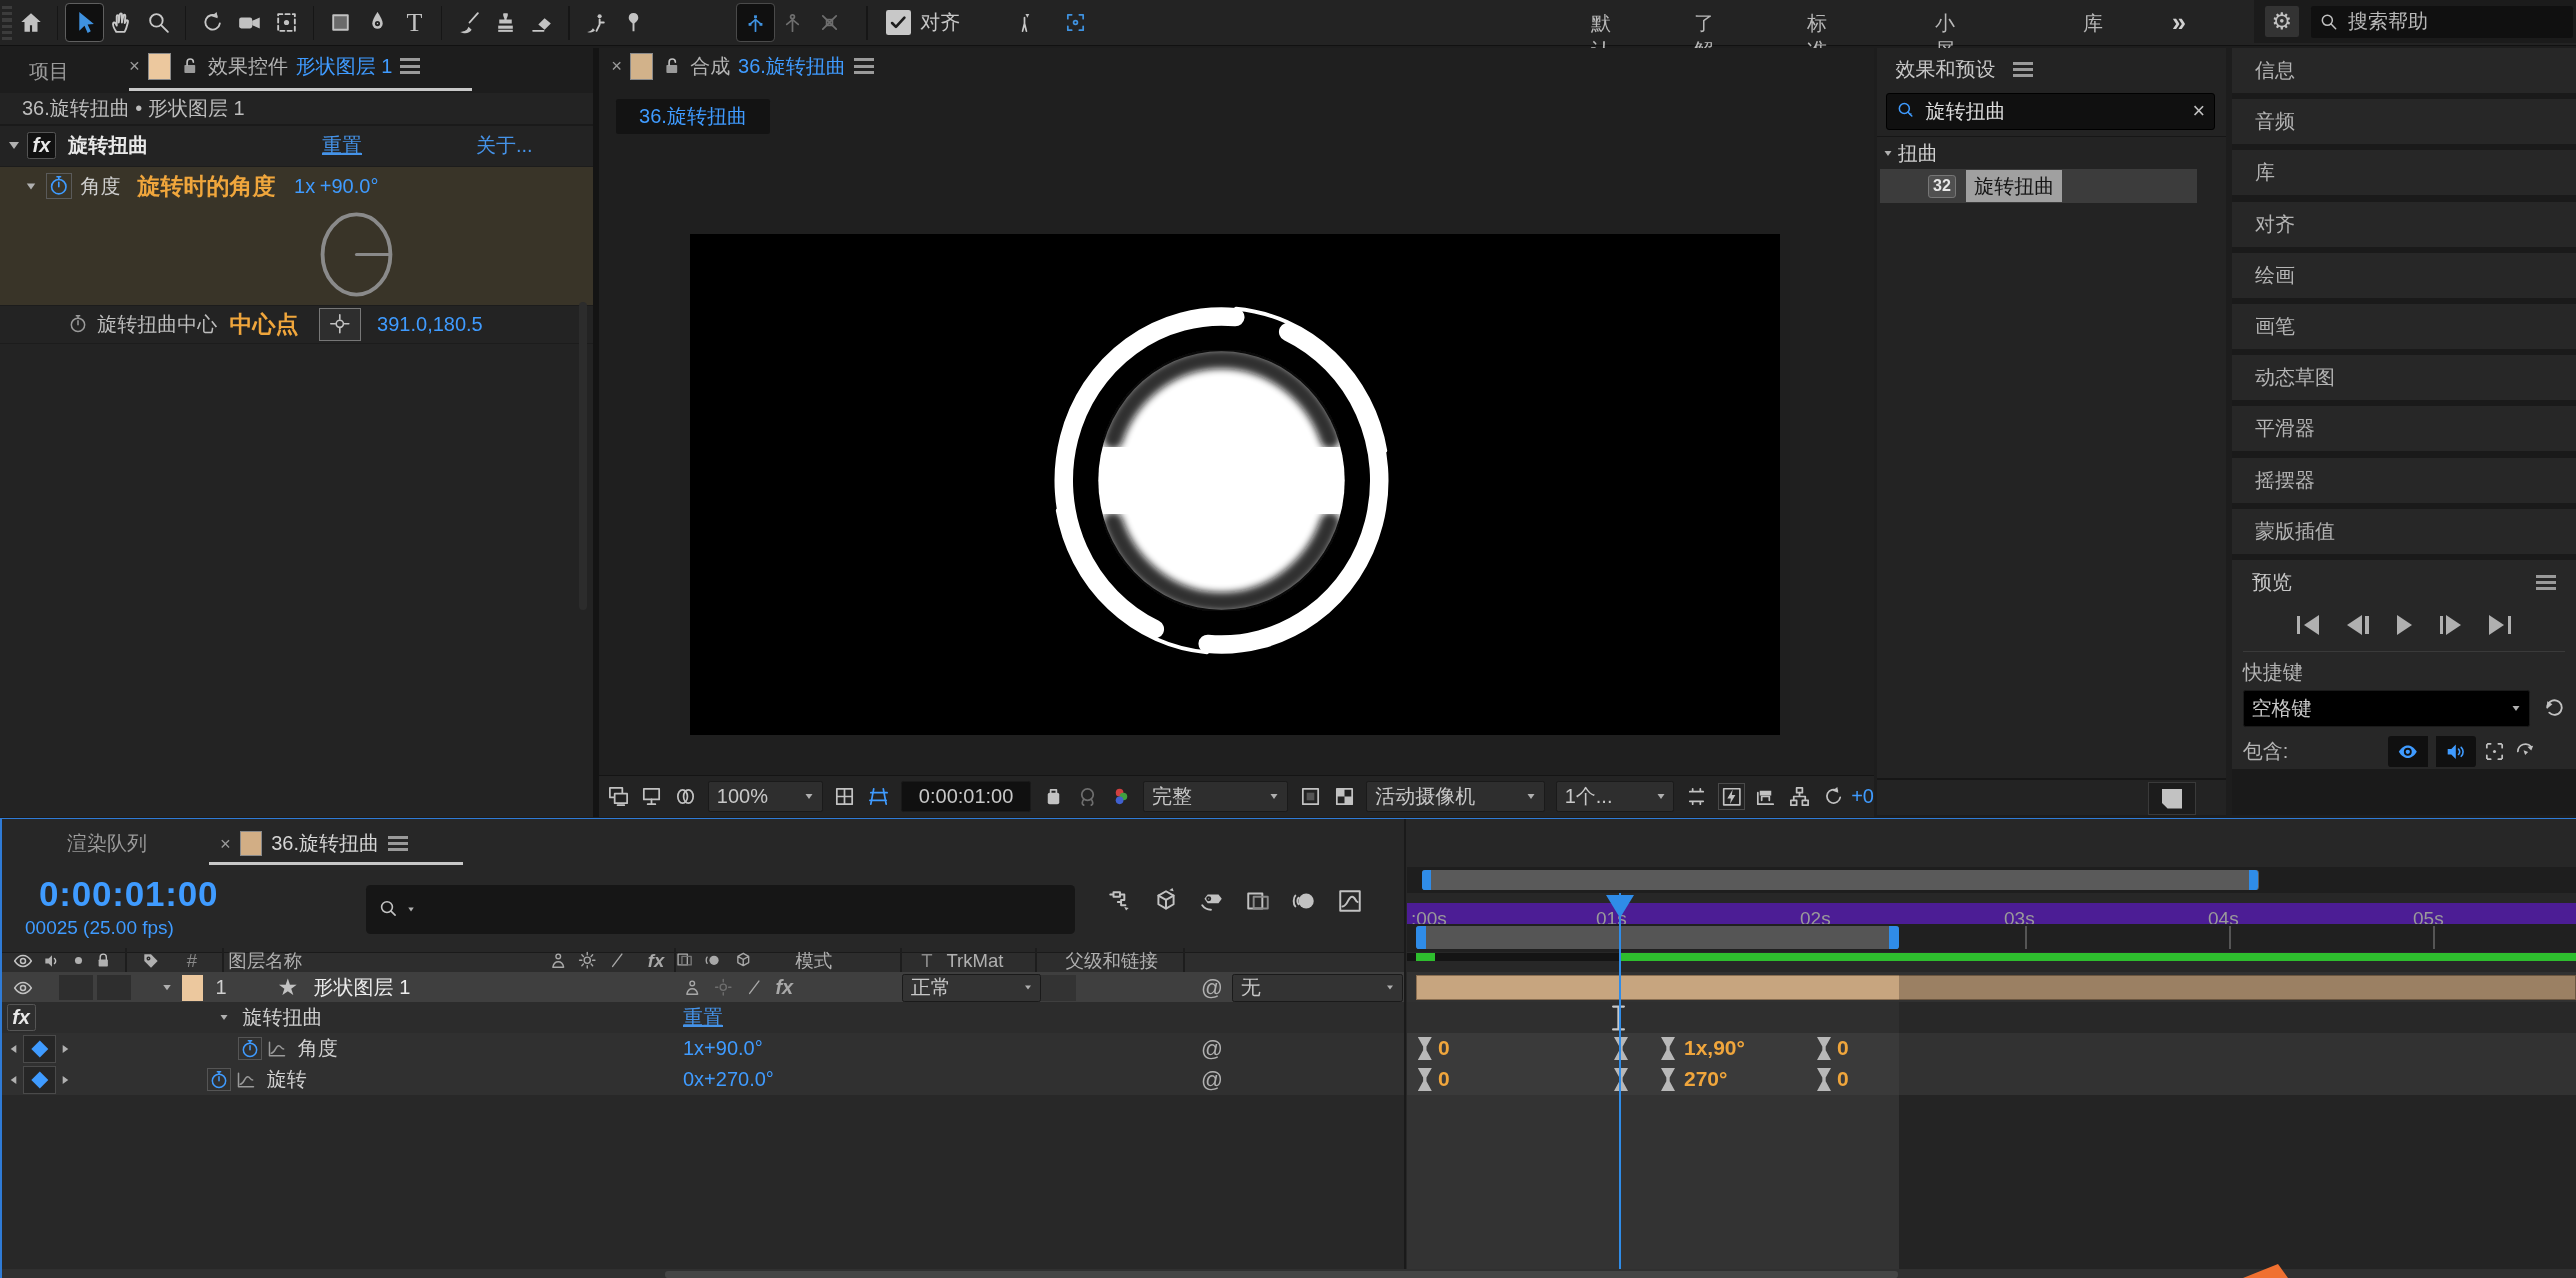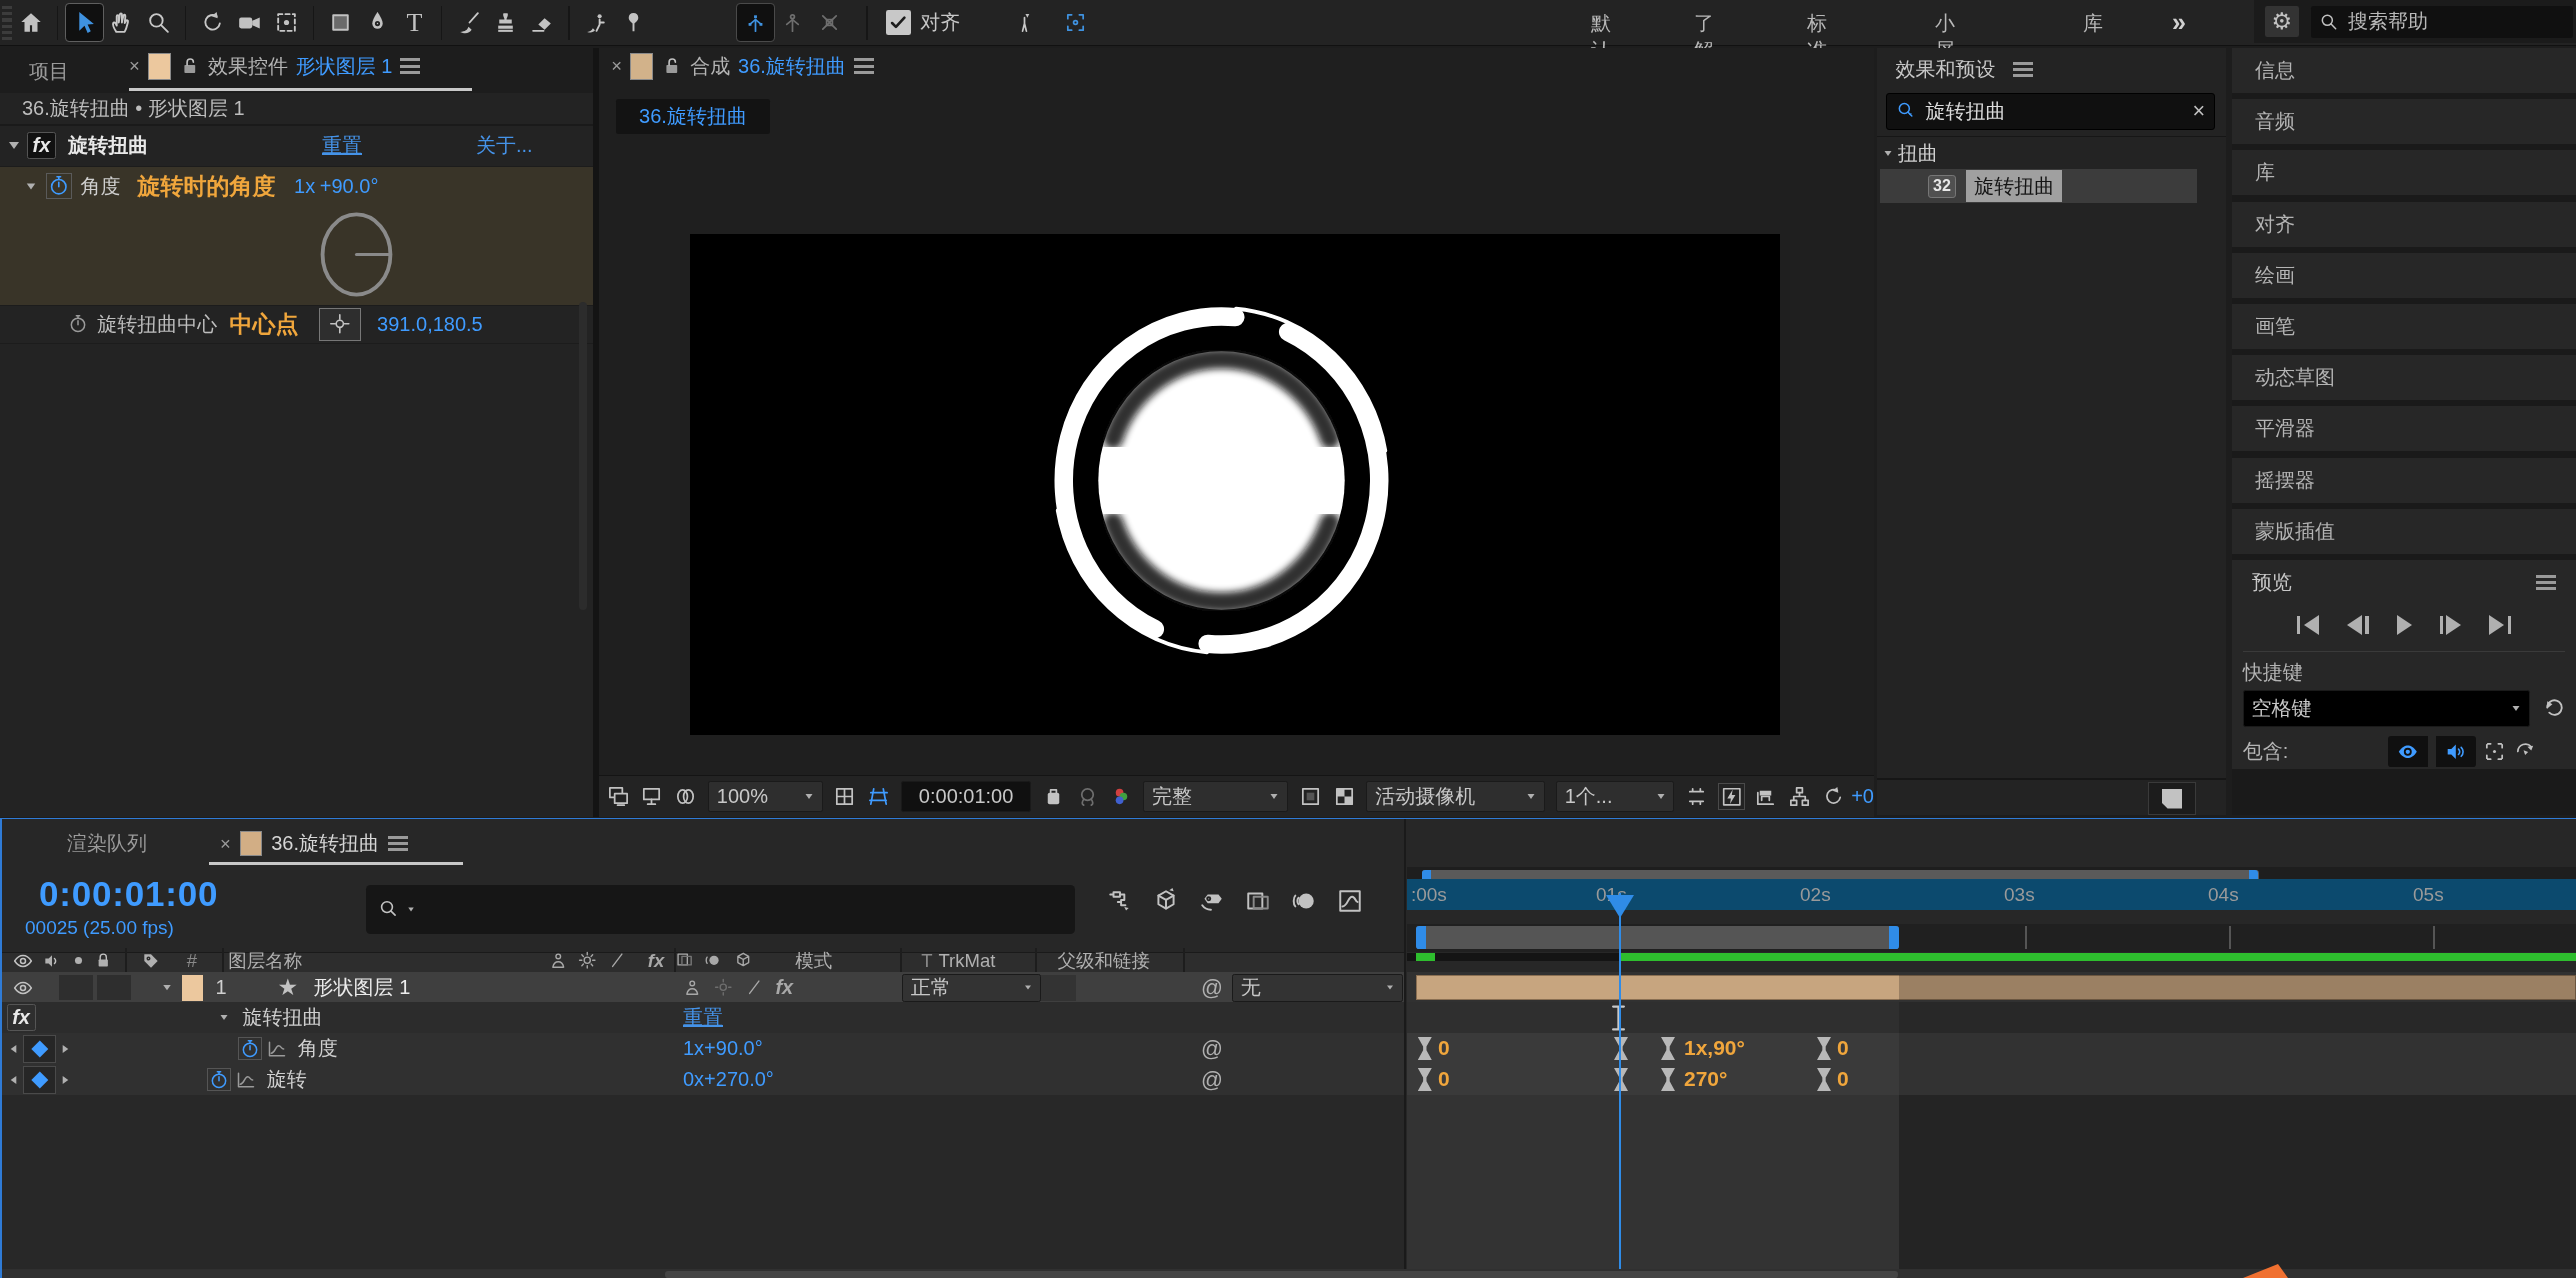--- a/index.html
+++ b/index.html
@@ -674,21 +674,21 @@
             <path d="M5 17c5 0 5-9 9-9 3 0 3 5 5 5"></path>
           </svg>
         </span>
     </div>
 
     <div class="abs" style="left:1405px;top:48px;width:1169px;height:26px;background:#1e1e1e;">
       <div class="abs" style="left:14.6px;top:3.1px;width:837px;height:20px;background:#5a5a5a;border-radius:3.1px;"></div>
       <div class="abs" style="left:14.6px;top:3.1px;width:9.2px;height:20px;background:#2f8ce8;border-radius:3.1px 0 0 3.1px;"></div>
       <div class="abs" style="left:842px;top:3.1px;width:9.2px;height:20px;background:#2f8ce8;border-radius:0 3.1px 3.1px 0;"></div>
     </div>
-    <div class="abs" style="left:1405px;top:60px;width:1169px;height:31px;background:#0c4a6e;color:#9a9a9a;font-size:19px;">
+    <div class="abs" style="left:1405px;top:84px;width:1169px;height:31px;background:#4c1d95;color:#9a9a9a;font-size:19px;">
       <span class="abs" style="left:3.9px;top:4.6px;">:00s</span>
       <span class="abs" style="left:189px;top:4.6px;">01s</span>
       <span class="abs" style="left:393px;top:4.6px;">02s</span>
       <span class="abs" style="left:597px;top:4.6px;">03s</span>
       <span class="abs" style="left:801px;top:4.6px;">04s</span>
       <span class="abs" style="left:1006px;top:4.6px;">05s</span>
     </div>
     <div class="abs" style="left:1405px;top:105px;width:1169px;height:28px;background:#202020;">
       <span class="tick" style="left:11.6px;top:1.5px;"></span>
       <span class="tick" style="left:414px;top:1.5px;"></span>
@@ -760,21 +760,21 @@
             <path d="M4 8c-1.5 2-1.5 6 0 8"></path>
           </svg>
         <svg width="18.5" height="18.5" viewBox="0 0 24 24">
             <path d="M12 3l7 4v8l-7 4-7-4V7zM12 11l7-4M12 11 5 7M12 11v8"></path>
           </svg>
       </span>
       <span class="colsep" style="left:898px;"></span>
       <span style="margin-left:43px;">模式</span>
       <span class="colsep" style="left:1033px;"></span>
       <span style="margin-left:89px;color:#8a8a8a;">T</span>
-      <span style="margin-left:6px;">TrkMat</span>
+      <span style="margin-left:14px;">TrkMat</span>
       <span class="colsep" style="left:1181px;"></span>
       <span style="margin-left:62px;">父级和链接</span>
     </div>
 
     <div class="abs" style="left:1405px;top:134px;width:1169px;height:7.7px;background:#141414;">
       <div class="abs" style="left:9.2px;top:0;width:18.5px;height:7.7px;background:#2ebe2e;"></div>
       <div class="abs" style="left:213px;top:0;width:956px;height:7.7px;background:#2ebe2e;"></div>
     </div>
 
     <div class="tl-row" style="top:153px;height:31px;background:#3f3f3f;border-bottom:0.8px solid #262626;">

